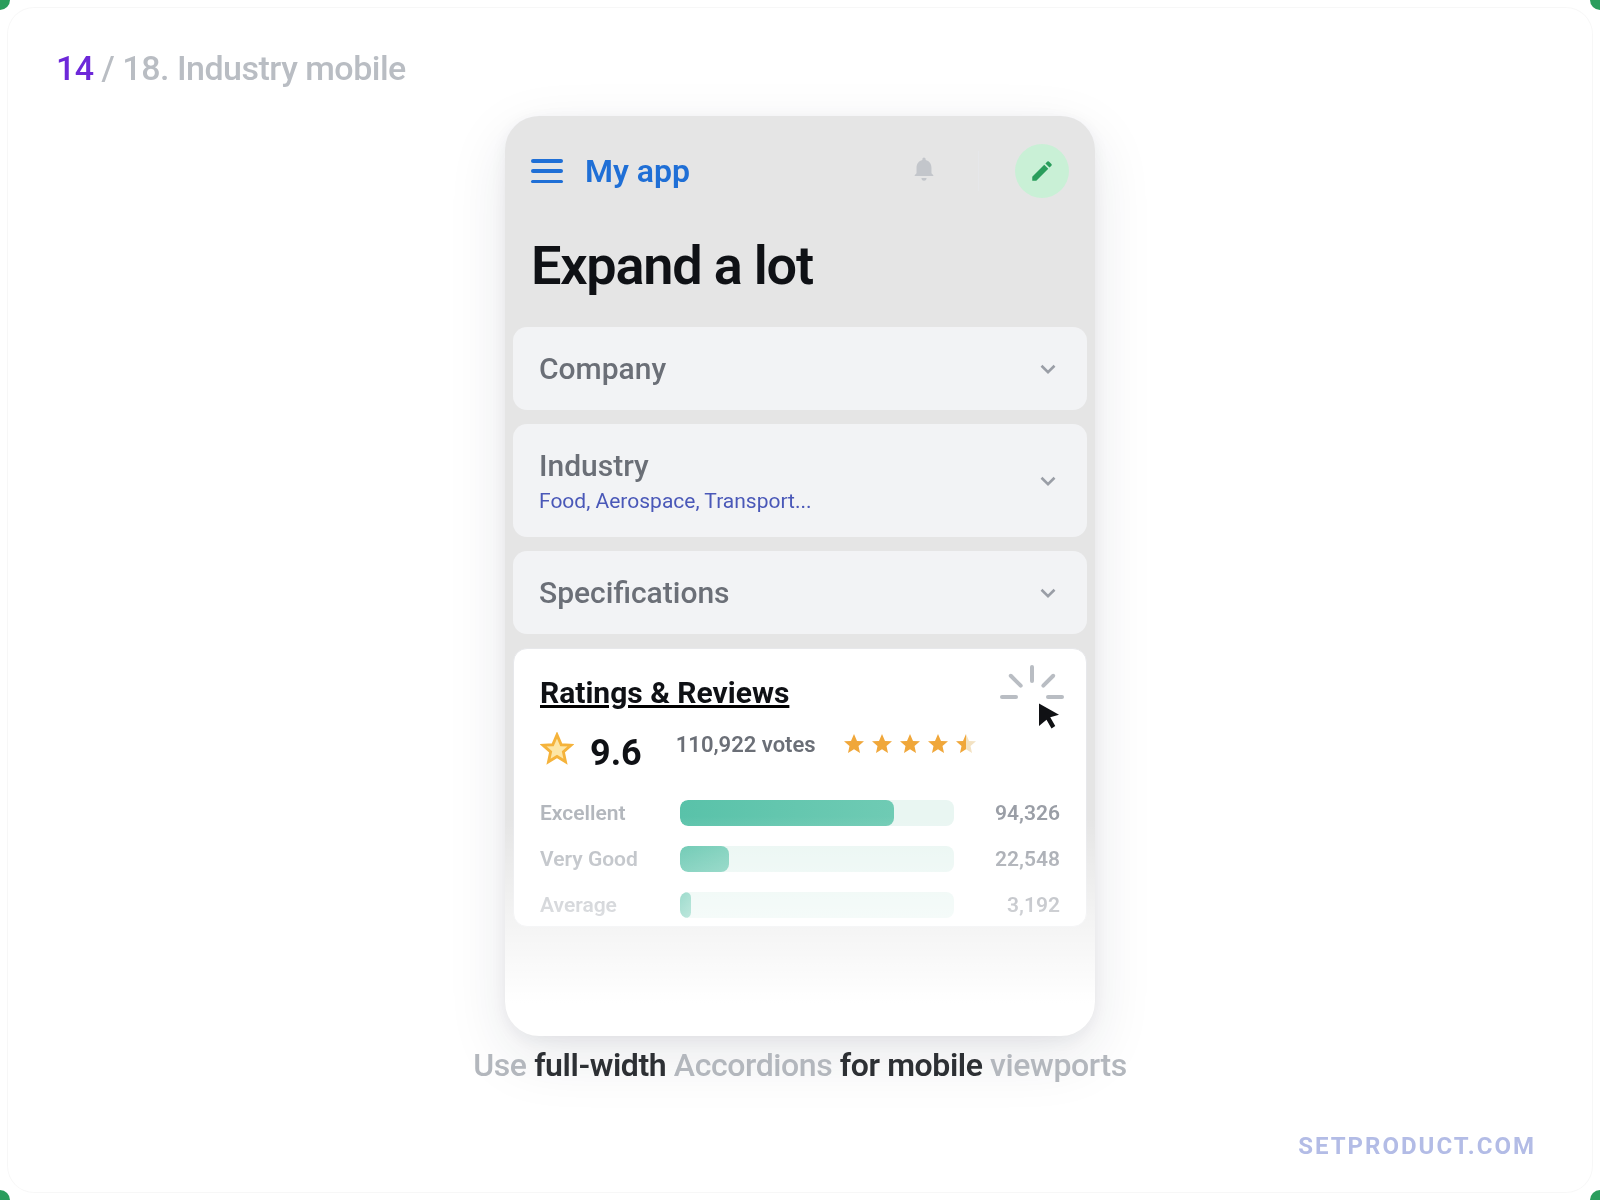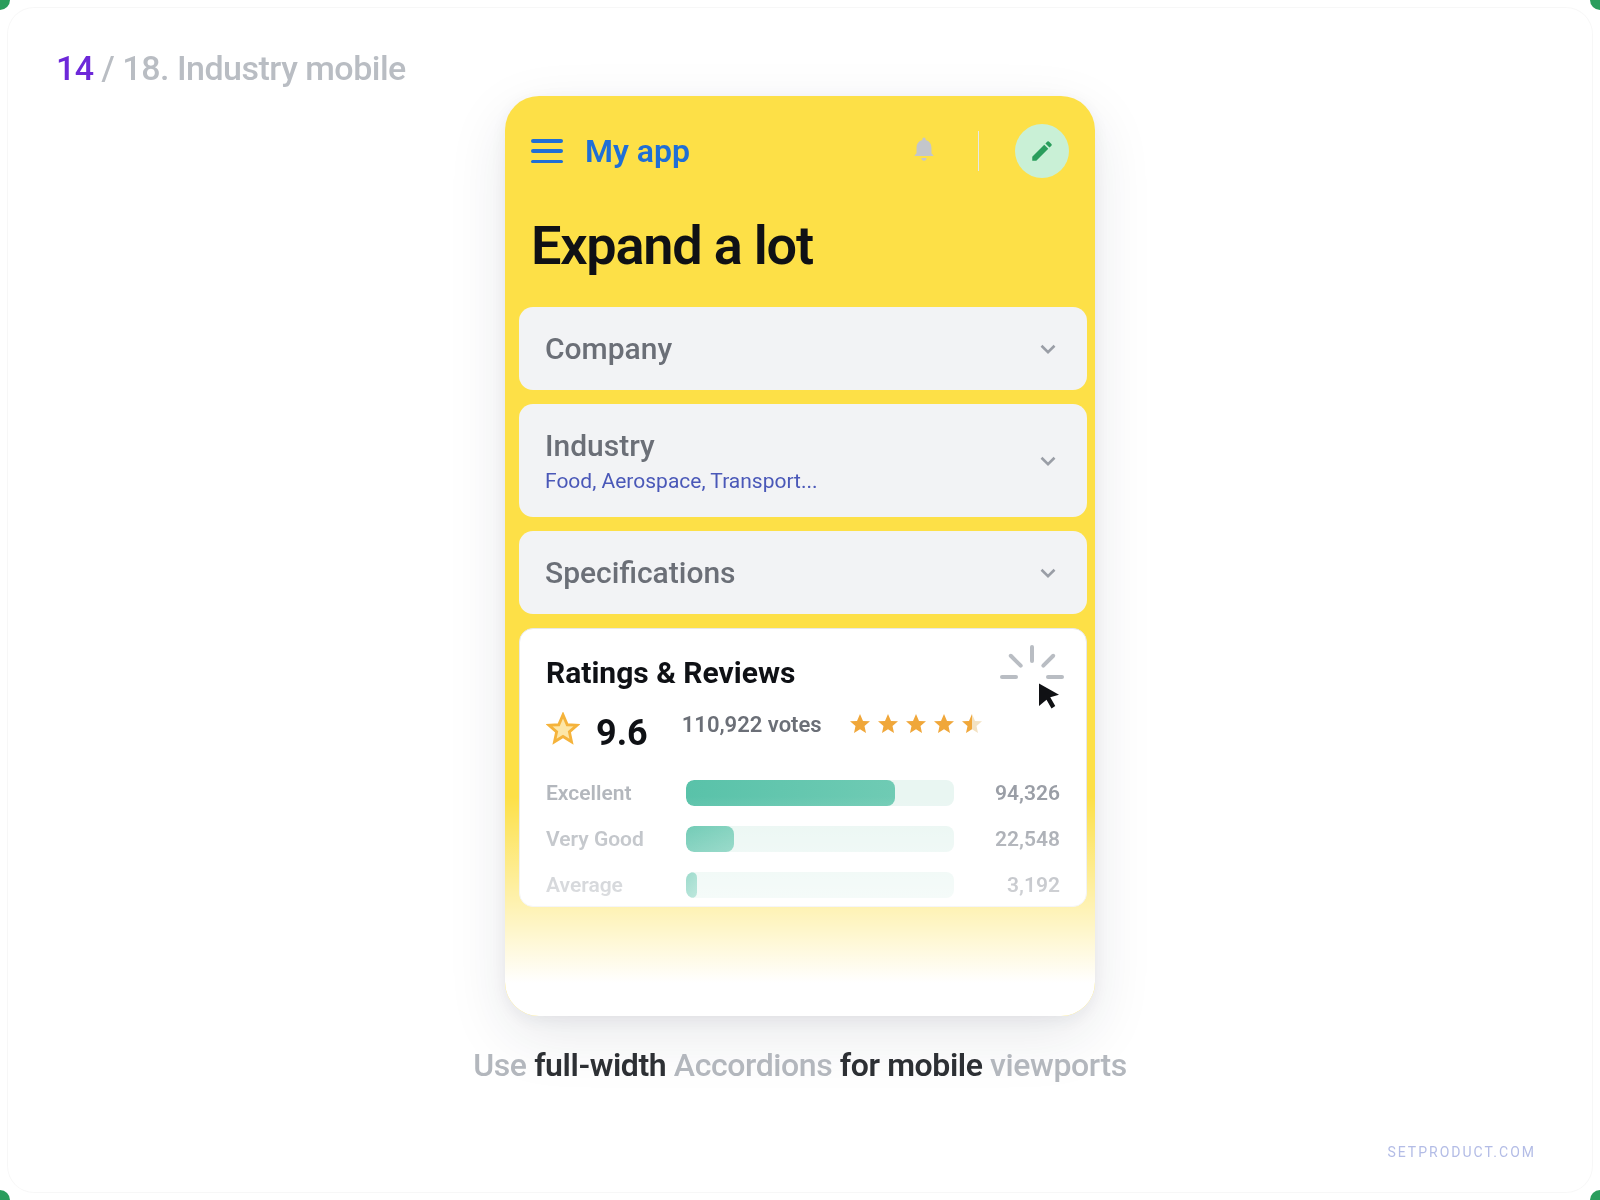--- a/index.html
+++ b/index.html
@@ -34,26 +34,26 @@
     top: 40px; left: 48px;
     font-size: 34px;
     font-weight: 500;
     letter-spacing: -0.5px;
   }
   .slide-counter .idx { color: #6d28d9; }
   .slide-counter .rest { color: #b9bdc3; }
 
   .phone {
     position: absolute;
-    top: 88px;
+    top: 108px;
     left: 50%;
     transform: translateX(-50%);
     width: 590px;
     height: 920px;
-    background: #fde047;
+    background: #e5e5e5;
     border-radius: 34px;
     box-shadow: 0 20px 60px rgba(30,40,60,0.10), 0 4px 16px rgba(30,40,60,0.06);
     overflow: hidden;
   }
   .phone-fade {
     position: absolute;
     left: 0; right: 0; bottom: 0;
     height: 220px;
     background: linear-gradient(to bottom, rgba(255,255,255,0), #ffffff 85%);
     pointer-events: none;
@@ -87,41 +87,41 @@
   }
 
   .page-title {
     font-size: 54px;
     font-weight: 600;
     letter-spacing: -1.2px;
     color: #0f1115;
     padding: 18px 26px 30px 26px;
   }
 
-  .acc-list { padding: 0 8px; display: flex; flex-direction: column; gap: 14px; margin-left: 6px; }
+  .acc-list { padding: 0 8px; display: flex; flex-direction: column; gap: 14px; }
   .acc {
     background: #f2f3f5;
     border-radius: 14px;
     padding: 24px 26px;
     display: flex; align-items: center;
     cursor: pointer;
   }
   .acc .col { flex: 1; }
   .acc .label { font-size: 30px; font-weight: 500; color: #6b6f77; }
   .acc .sub { font-size: 21px; color: #4a58b8; margin-top: 6px; }
   .chev { color: #9a9ea6; }
 
   .acc-open {
     background: #ffffff;
     border: 1.5px solid #e7e8eb;
     border-radius: 14px;
     padding: 26px 26px 8px 26px;
     position: relative;
   }
-  .acc-open .head { display: flex; align-items: flex-start; }
+  .acc-open .head { display: flex; align-items: flex-start; text-decoration: underline; }
   .acc-open .title { font-size: 30px; font-weight: 700; color: #0f1115; flex: 1; }
 
   .click-burst {
     position: absolute; top: 18px; right: 24px;
     width: 60px; height: 60px;
   }
   .burst-line {
     position: absolute; left: 50%; top: 50%;
     width: 4px; height: 18px; background: #b9bdc3; border-radius: 2px;
     transform-origin: center 32px;
@@ -162,22 +162,22 @@
     font-size: 32px;
     font-weight: 500;
     letter-spacing: -0.4px;
   }
   .caption .muted { color: #b3b7bd; }
   .caption .strong { color: #2d3034; font-weight: 600; }
 
   .watermark {
     position: absolute;
     right: 56px; bottom: 32px;
-    font-size: 14px;
-    font-weight: 400;
+    font-size: 24px;
+    font-weight: 700;
     letter-spacing: 2px;
     color: #b3bce6;
   }
 </style>
 </head>
 <body>
 
 <div class="frame-corner tl"></div>
 <div class="frame-corner tr"></div>
 <div class="frame-corner bl"></div>

